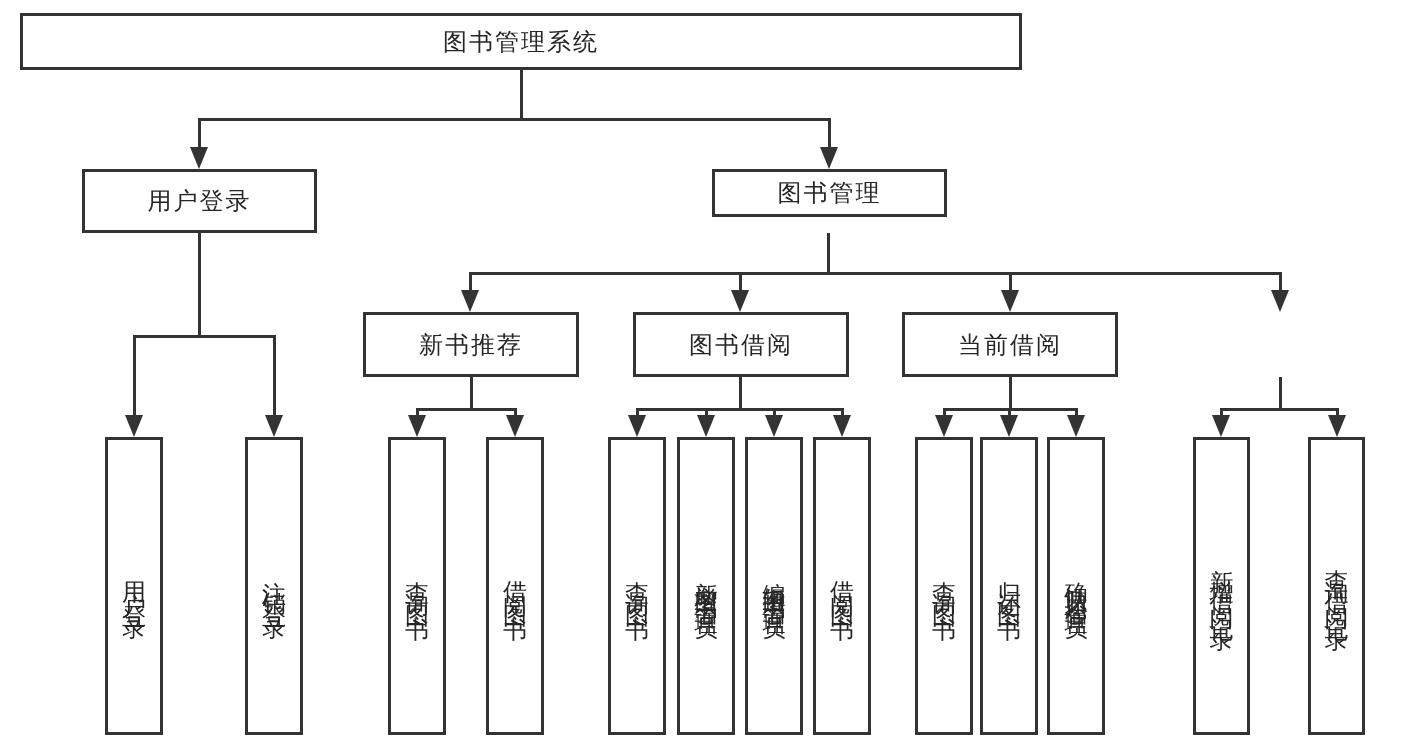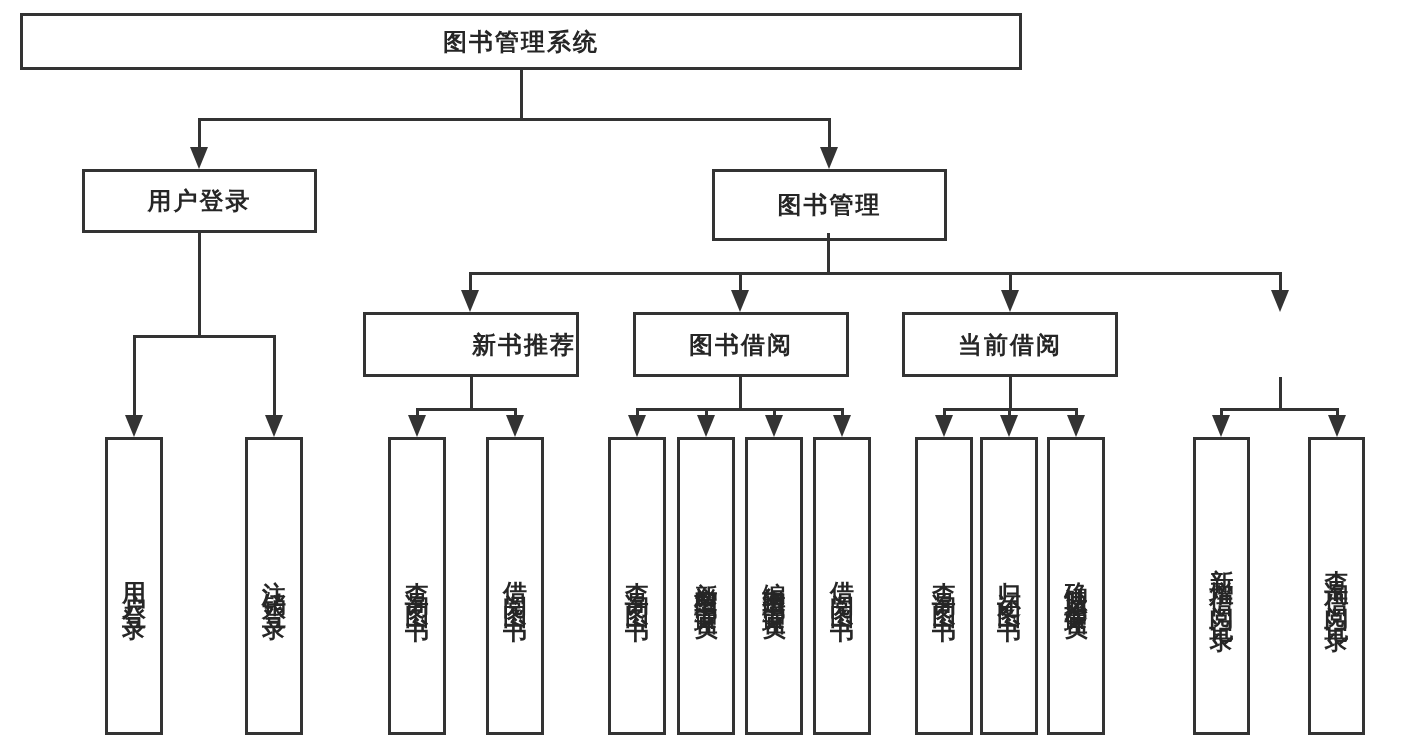--- a/index.html
+++ b/index.html
@@ -15,21 +15,21 @@
     width:1405px;height:747px;
     background:#ffffff;
     font-family:"Liberation Sans", sans-serif;
     overflow:hidden;
   }
   .box{
     position:absolute;
     box-sizing:border-box;
     background:var(--fill);
     border:3px solid var(--border);
-    display:flex;align-items:center;justify-content:center;font-weight:bold;
+    display:flex;align-items:center;justify-content:center;
   }
   .lbl{
     font-size:24px;
     color:var(--text);
     letter-spacing:2px;
     white-space:nowrap;
   }
   .v-text{
     writing-mode:vertical-rl;
     text-orientation:mixed;
@@ -79,21 +79,21 @@
       <div class="tri"></div>
     </div>
   <div class="arr" style="left:819.5px;top:118px;height:51px;">
       <div class="stem" style="height:29px;"></div>
       <div class="tri"></div>
     </div>
 
   <div class="box" style="left:82px;top:169px;width:235px;height:64px;">
     <span class="lbl">用户登录</span>
   </div>
-  <div class="box" style="left:712px;top:169px;width:235px;height:72px;">
+  <div class="box" style="left:712px;top:169px;width:235px;height:48px;">
     <span class="lbl">图书管理</span>
   </div>
 
   <div class="vline" style="left:197.5px;top:233px;height:102px;"></div>
   <div class="hline" style="left:134px;top:335px;width:140px;"></div>
   <div class="arr" style="left:124.5px;top:335px;height:102px;">
       <div class="stem" style="height:80px;"></div>
       <div class="tri"></div>
     </div>
   <div class="arr" style="left:264.5px;top:335px;height:102px;">
@@ -113,21 +113,21 @@
     </div>
   <div class="arr" style="left:1000.5px;top:272px;height:40px;">
       <div class="stem" style="height:18px;"></div>
       <div class="tri"></div>
     </div>
   <div class="arr" style="left:1270.5px;top:272px;height:40px;">
       <div class="stem" style="height:18px;"></div>
       <div class="tri"></div>
     </div>
 
-  <div class="box" style="left:363px;top:312px;width:216px;height:65px;justify-content:flex-end;">
+  <div class="box" style="left:363px;top:312px;width:216px;height:65px;">
     <span class="lbl">新书推荐</span>
   </div>
   <div class="box" style="left:633px;top:312px;width:216px;height:65px;">
     <span class="lbl">图书借阅</span>
   </div>
   <div class="box" style="left:902px;top:312px;width:216px;height:65px;">
     <span class="lbl">当前借阅</span>
   </div>
 
   <div class="vline" style="left:469.5px;top:377px;height:31px;"></div>

